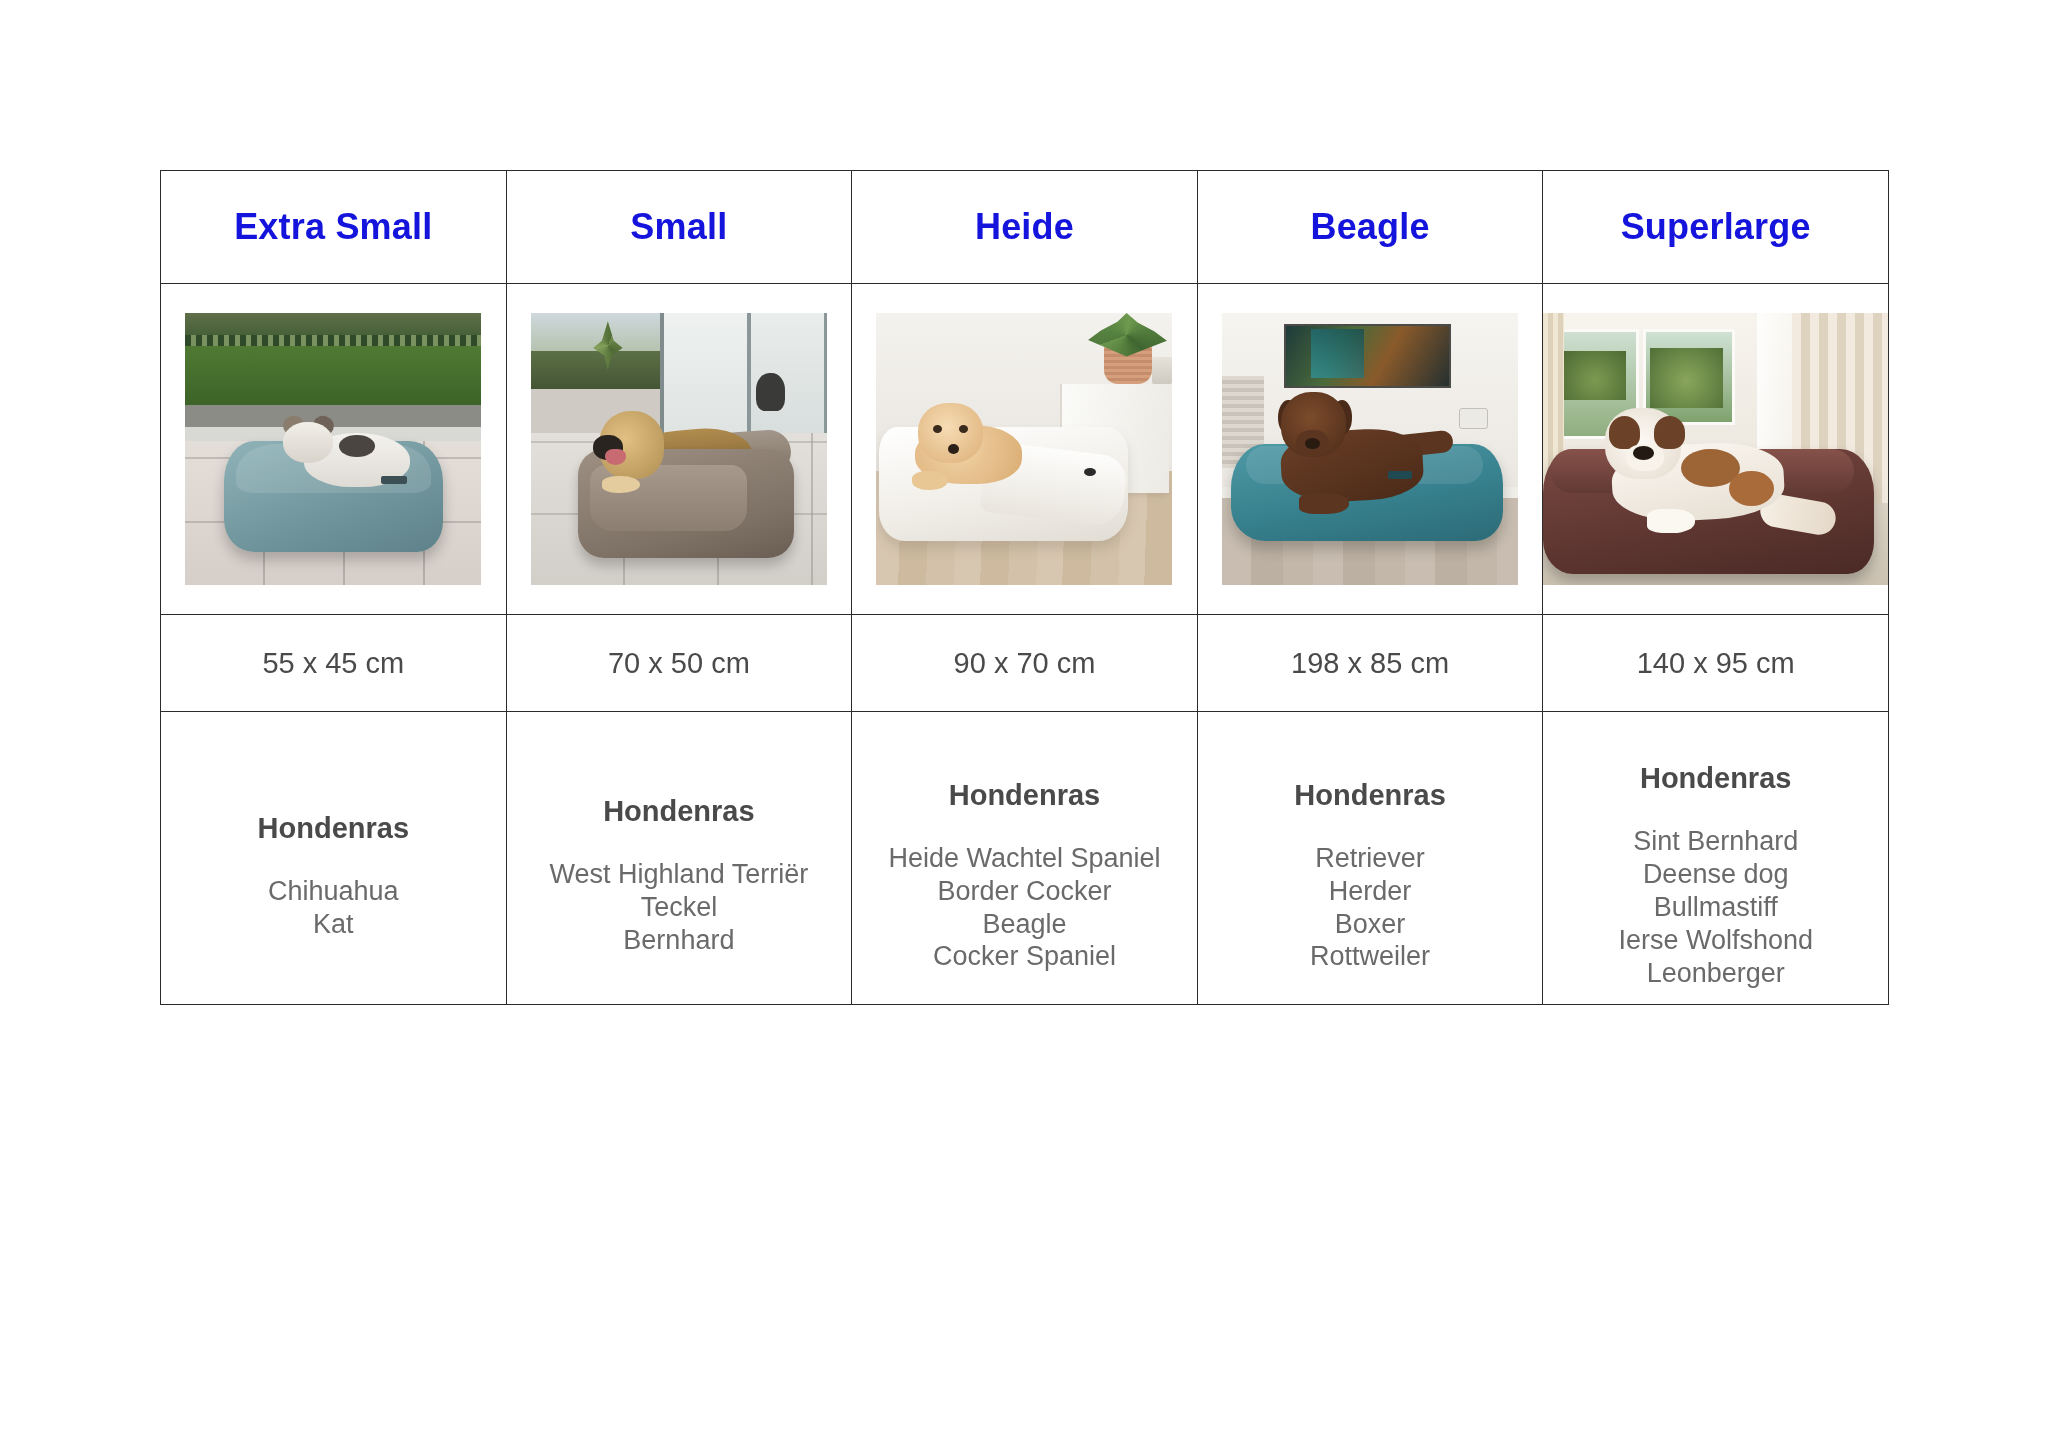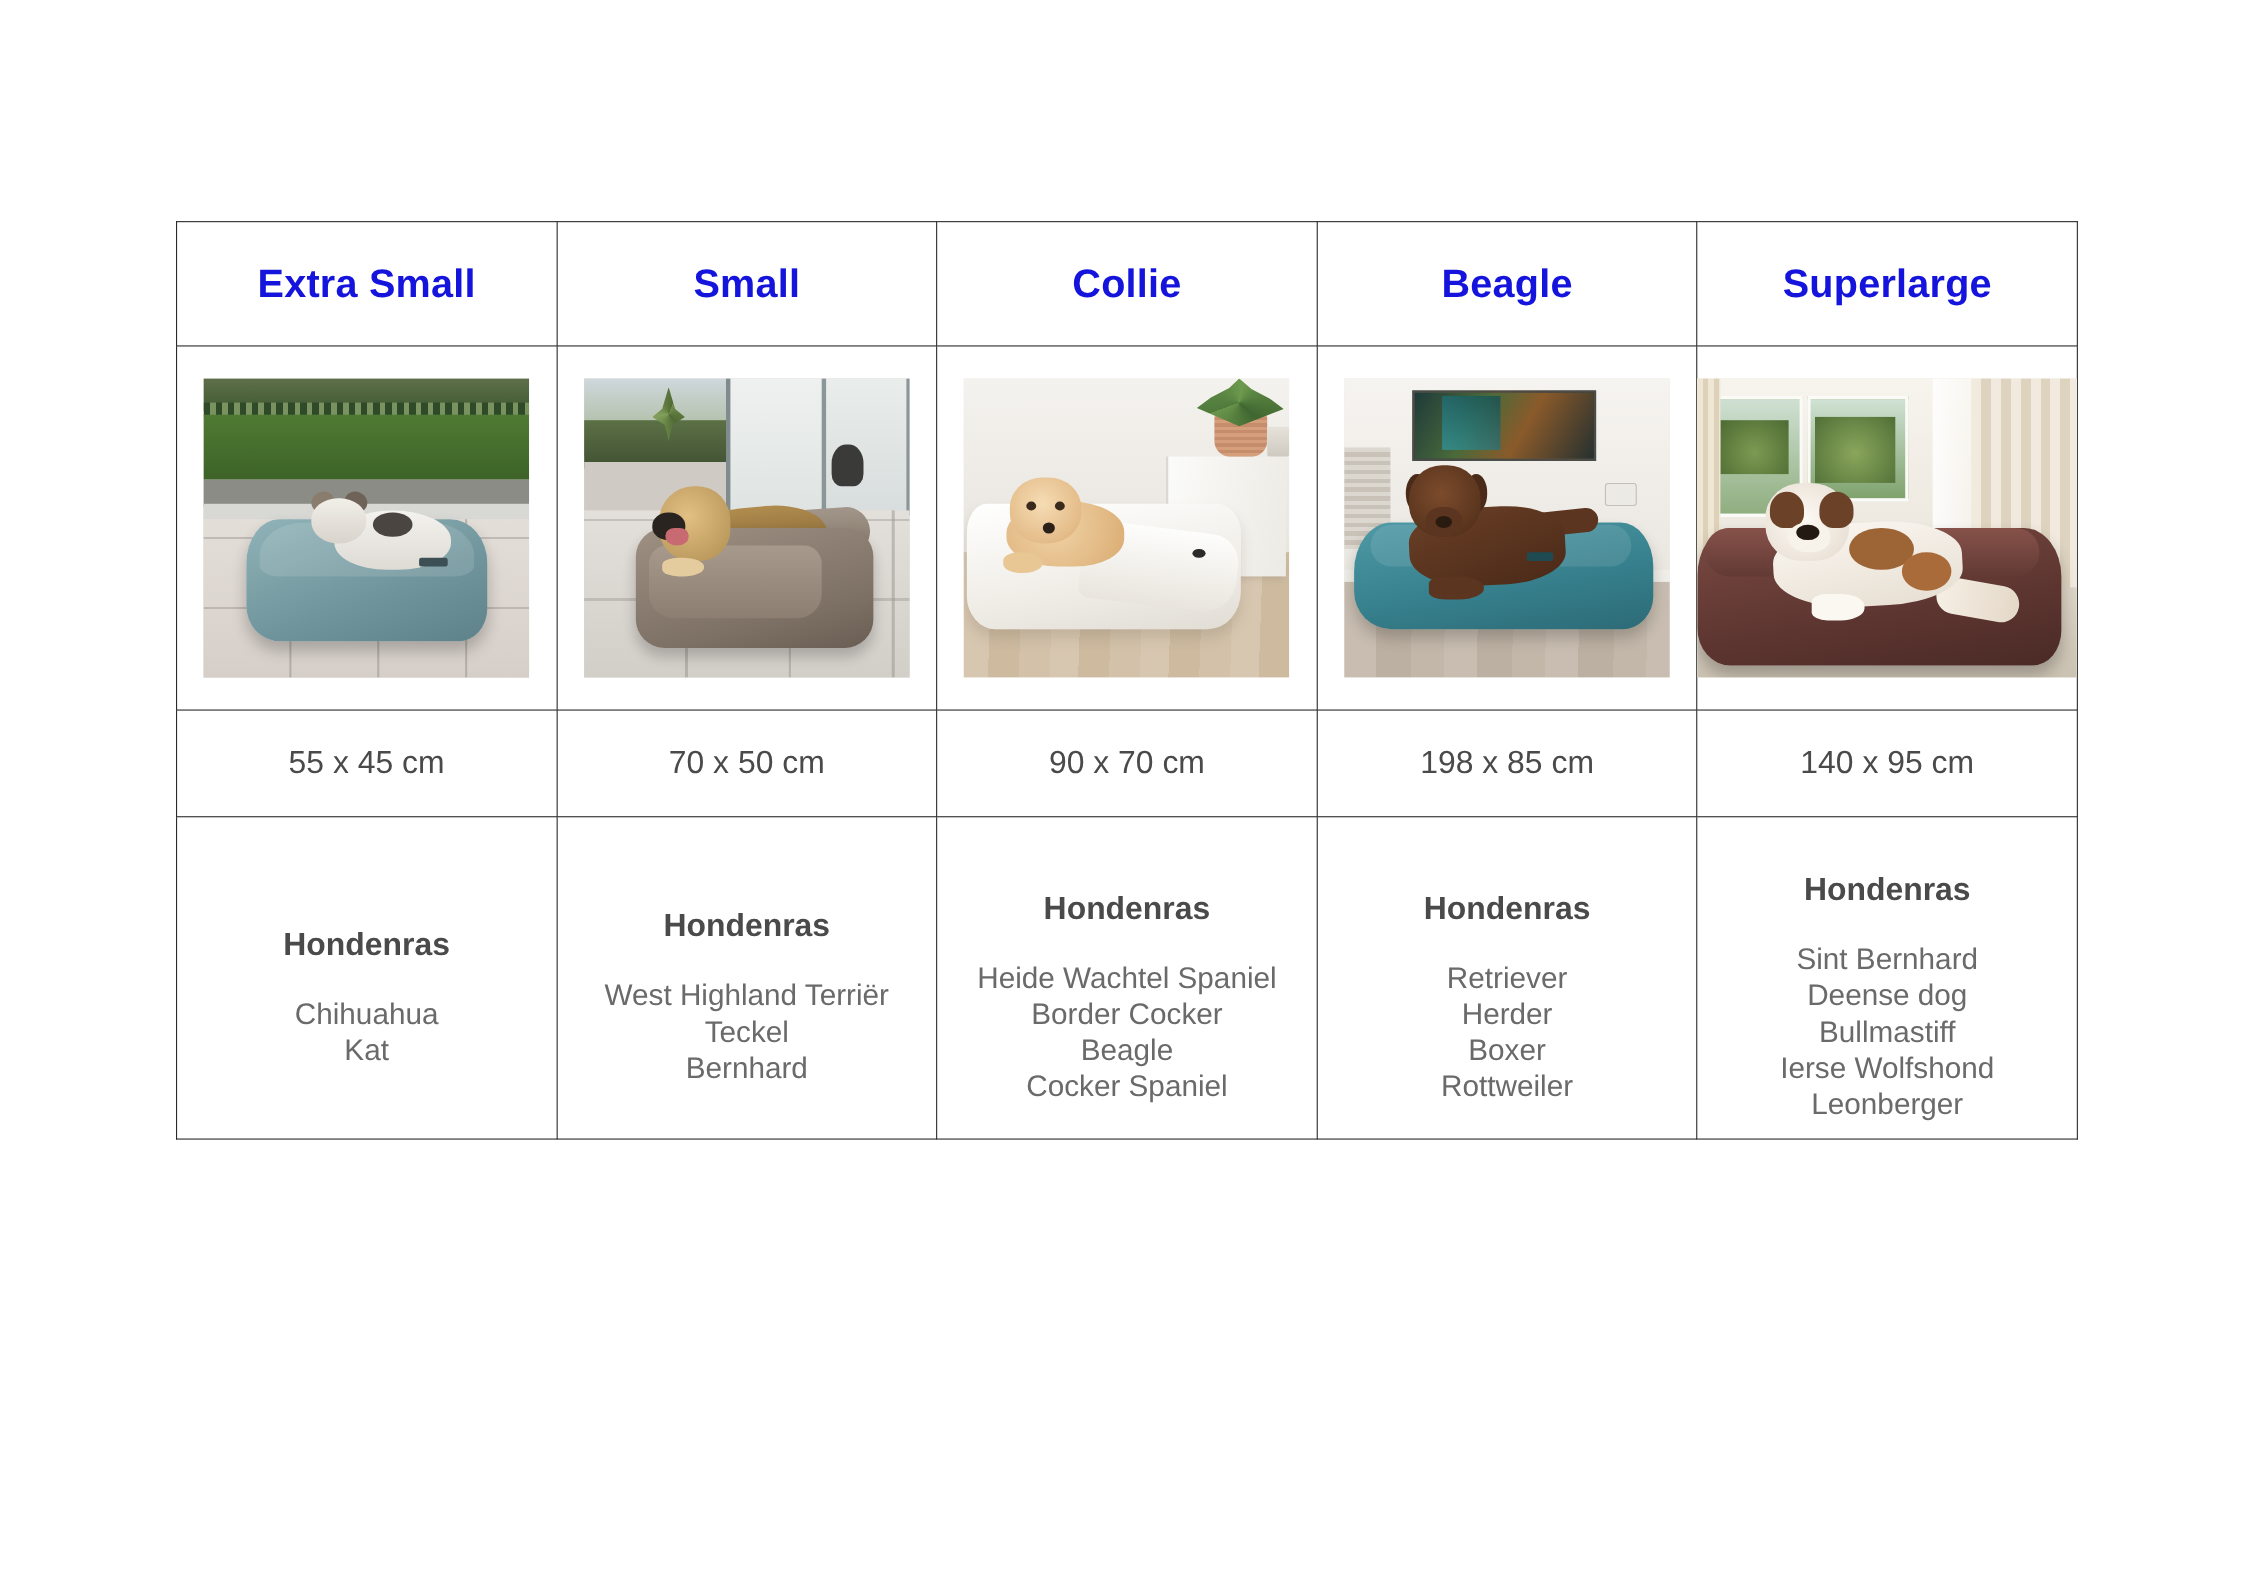--- a/index.html
+++ b/index.html
@@ -22,21 +22,20 @@
     background: #ffffff;
   }
 
   #size-table {
     position: absolute;
     left: 160px;
     top: 170px;
     width: 1729px;
     border-collapse: collapse;
     table-layout: fixed;
-    margin-top: 31px;
   }
 
   #size-table td {
     border: 1.6px solid #2b2b2b;
     vertical-align: middle;
     text-align: center;
     padding: 0;
     background: #ffffff;
   }
 
@@ -337,21 +336,21 @@
 
     <tbody>
         <tr class="header-row">
       <td>
         <div class="cat-title">Extra Small</div>
       </td>
       <td>
         <div class="cat-title">Small</div>
       </td>
       <td>
-        <div class="cat-title">Collie</div>
+        <div class="cat-title">Heide</div>
       </td>
       <td>
         <div class="cat-title">Beagle</div>
       </td>
       <td>
         <div class="cat-title">Superlarge</div>
       </td>
     </tr>
 
     <tr class="photo-row">

